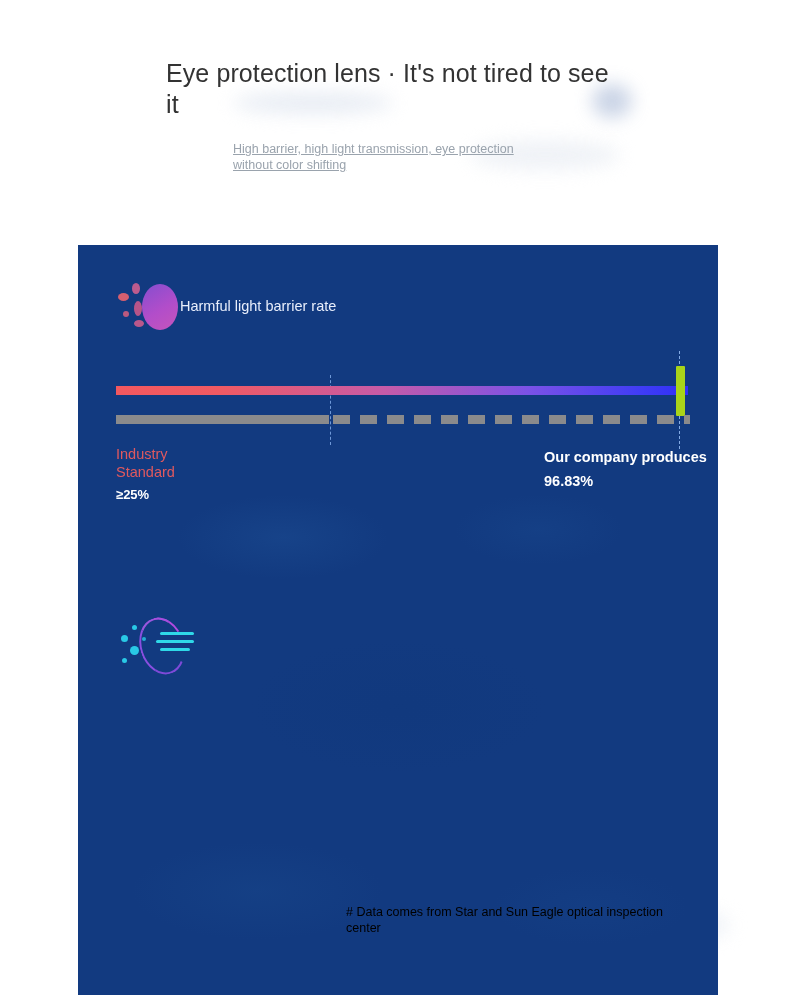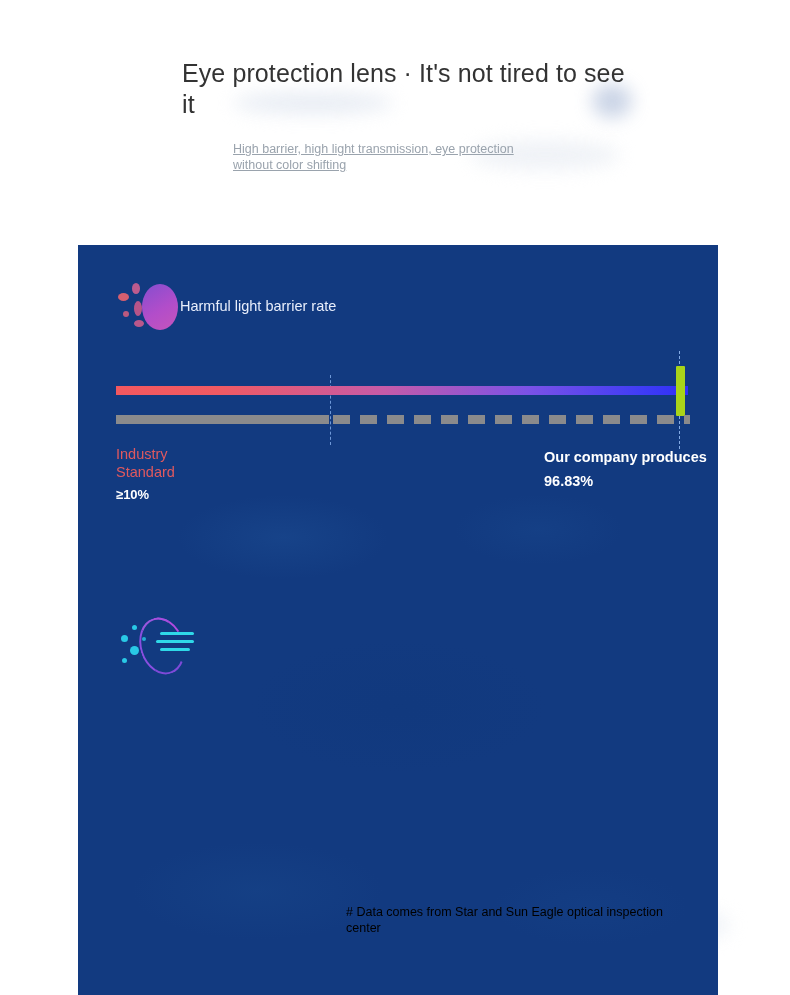--- a/index.html
+++ b/index.html
@@ -11,21 +11,21 @@
     width: 790px;
     height: 995px;
     position: relative;
     font-family: "Liberation Sans", sans-serif;
     overflow: hidden;
   }
 
   
   .page-title {
     position: absolute;
-    left: 182px;
+    left: 166px;
     top: 58px;
     width: 450px;
     font-size: 25px;
     line-height: 31px;
     color: #333333;
     font-weight: 400;
     letter-spacing: 0.1px;
   }
   .page-subtitle {
     position: absolute;
@@ -262,21 +262,21 @@
     <div class="vline-std"></div>
     <div class="vline-our"></div>
 
     <div class="bar-grad1"></div>
     <div class="marker-green"></div>
 
     <div class="bar-gray-solid"></div>
     <div class="bar-gray-dash"></div>
 
     <div class="std-label s1-std">Industry Standard</div>
-    <div class="std-value s1-val">≥10%</div>
+    <div class="std-value s1-val">≥25%</div>
     <div class="our-label s1-our">Our company produces 96.83%</div>
   </div>
 
   <div class="section sec2">
     <div class="head-row">
       <div class="icon-box">
         <div class="arc"></div>
         <div class="arc2"></div>
         <div class="cl cl1"></div>
         <div class="cl cl2"></div>

